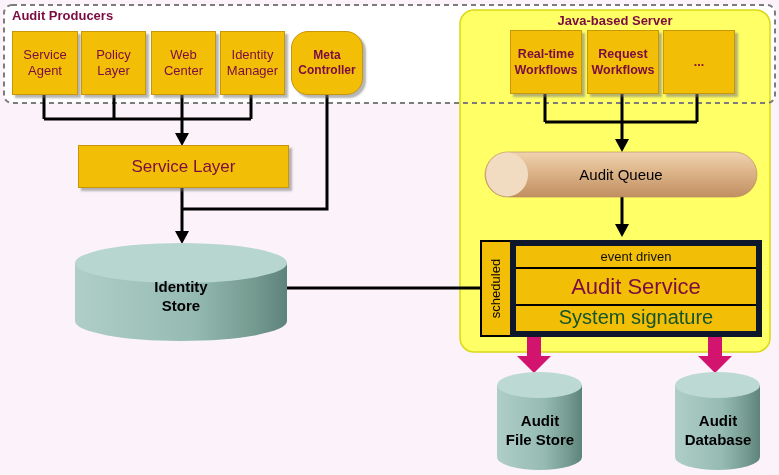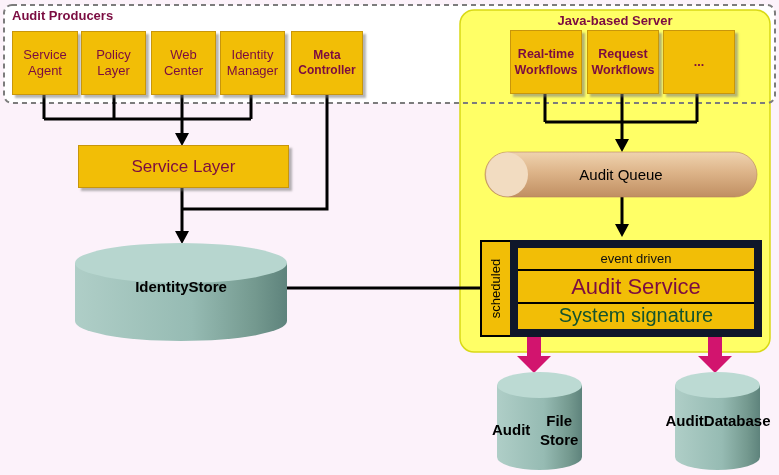--- a/index.html
+++ b/index.html
@@ -12,33 +12,33 @@
   .gbox{position:absolute; z-index:10; background:#F2BE06; border:1px solid #C8960B;
         box-shadow:3px 3px 2px rgba(120,120,120,0.55);
         display:flex; align-items:center; justify-content:center; text-align:center;
         color:#7B0C41;}
   .producer{font-size:13px; line-height:1.25;}
   .bold{font-weight:bold;}
   .workflow{font-size:12.5px; font-weight:bold; line-height:1.3;}
 
   .svc-layer{font-size:17px;}
 
-  .svc-main{position:absolute; z-index:10; background:#F2BE06; border:8px solid #0f172a;
+  .svc-main{position:absolute; z-index:10; background:#F2BE06; border:6px solid #0f172a;
             display:flex; flex-direction:column; box-sizing:border-box;}
   .svc-row1{height:21px; border-bottom:2px solid #000; display:flex; align-items:center; justify-content:center;
             font-size:13px; color:#111;}
   .svc-row2{flex:1; display:flex; align-items:center; justify-content:center;
             font-size:22px; color:#7B0C41;}
   .svc-row3{height:25px; border-top:2px solid #000; display:flex; align-items:flex-start; justify-content:center;
             font-size:20px; color:#14532d;}
   .vstrip{position:absolute; z-index:10; background:#F2BE06; border:2px solid #000; box-sizing:border-box;
           display:flex; align-items:center; justify-content:center;}
   .vstrip span{transform:rotate(-90deg); white-space:nowrap; font-size:13px; color:#000;}
 
-  .cyl-label{font-weight:bold; color:#000; font-size:15px; line-height:1.25; flex-direction:row;}
+  .cyl-label{font-weight:bold; color:#000; font-size:15px; line-height:1.25; flex-direction:column;}
   .panel-title{font-weight:bold; font-size:13px; color:#7B0C41;}
   .queue-label{font-weight:normal; font-size:15px; color:#000;}
 </style>
 </head>
 <body>
 
 <div class="canvas">
 
   <svg class="gfx" width="779" height="475" viewBox="0 0 779 475">
     <defs>
@@ -120,21 +120,21 @@
   </div>
   <div class="gbox producer" style="left:81px; top:31px; width:63px; height:62px;">
     <span>Policy Layer</span>
   </div>
   <div class="gbox producer" style="left:151px; top:31px; width:63px; height:62px;">
     <span>Web Center</span>
   </div>
   <div class="gbox producer" style="left:220px; top:31px; width:63px; height:62px;">
     <span>Identity Manager</span>
   </div>
-  <div class="gbox producer bold" style="left:291px; top:31px; width:70px; height:62px; font-size:12px;">
+  <div class="gbox producer bold" style="left:291px; top:31px; width:70px; height:62px; font-size:12px;border-radius:17px;">
     <span>Meta Controller</span>
   </div>
 
   <div class="gbox workflow" style="left:510px; top:30px; width:70px; height:62px;">
     <span>Real-time Workflows</span>
   </div>
   <div class="gbox workflow" style="left:587px; top:30px; width:70px; height:62px;">
     <span>Request Workflows</span>
   </div>
   <div class="gbox workflow" style="left:663px; top:30px; width:70px; height:62px;">

